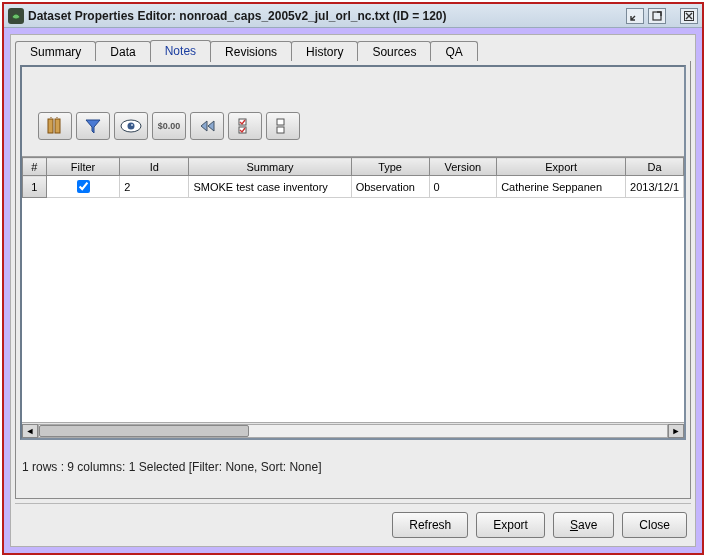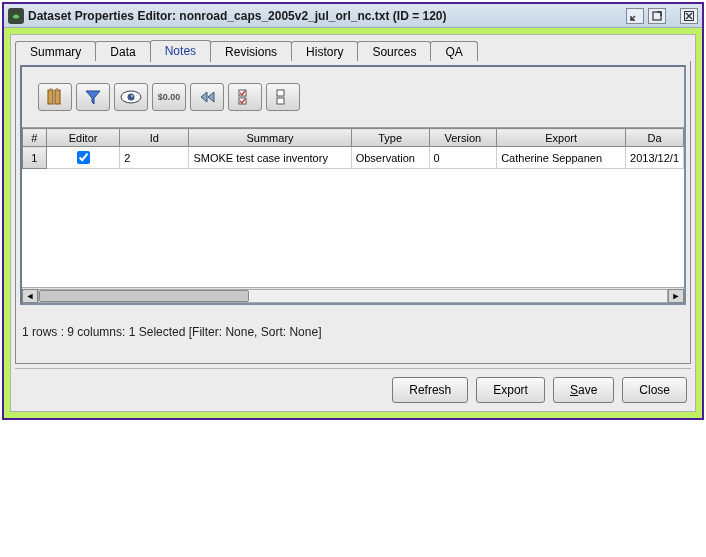--- a/index.html
+++ b/index.html
@@ -7,27 +7,27 @@
     margin: 0;
     padding: 0;
     font-family: Arial, sans-serif;
     font-size: 11px;
     background: #fff;
     width: 706px;
     height: 557px;
     overflow: hidden;
   }
   .outer-frame {
-    border: 2px solid #4c1d95;
+    border: 2px solid #b91c1c;
     width: 702px;
-    height: 418px;
+    height: 553px;
     margin: 2px;
     display: flex;
     flex-direction: column;
-    background: #bef264;
+    background: #c4b5fd;
   }
   .title-bar {
     background: linear-gradient(#dce6f0, #c8d6e4);
     border-bottom: 1px solid #9ab;
     height: 24px;
     display: flex;
     align-items: center;
     padding: 0 4px;
     gap: 4px;
   }
@@ -113,20 +113,21 @@
     flex:1;
     display:flex;
     flex-direction:column;
     min-height:0;
   }
   .toolbar {
     display: flex;
     gap: 4px;
     padding: 16px;
     border-bottom:1px solid #a0a0a0;
+    margin-top:29px;
   }
   .tb-btn {
     width: 34px; height: 28px;
     border: 1px solid #888;
     background: linear-gradient(#f6f6f6,#d6d6d6);
     border-radius: 3px;
     display:flex;align-items:center;justify-content:center;
     cursor:pointer;
   }
   .tb-btn svg{display:block;}
@@ -305,21 +306,21 @@
                 <col style="width:70px">
               <col style="width:164px">
                 <col style="width:78px">
                 <col style="width:68px">
               <col style="width:130px">
                 <col>
             </colgroup>
             <thead>
               <tr>
                 <th>#</th>
-                <th>Editor</th>
+                <th>Filter</th>
                 <th>Id</th>
                 <th>Summary</th>
                 <th>Type</th>
                 <th>Version</th>
                 <th>Export</th>
                 <th>Da</th>
               </tr>
             </thead>
             <tbody>
               <tr>

